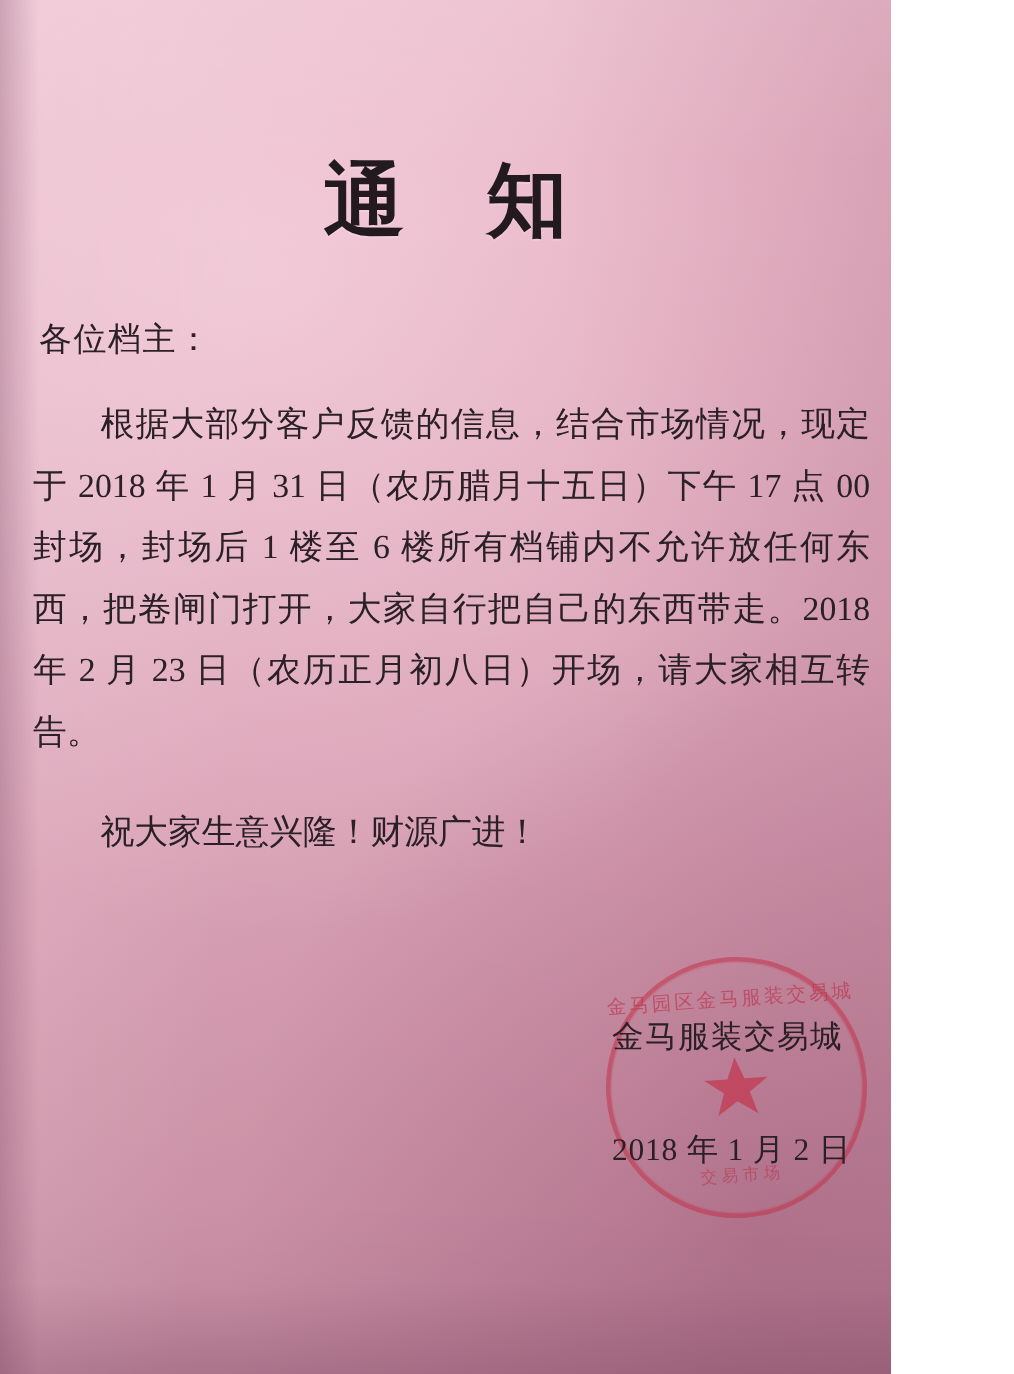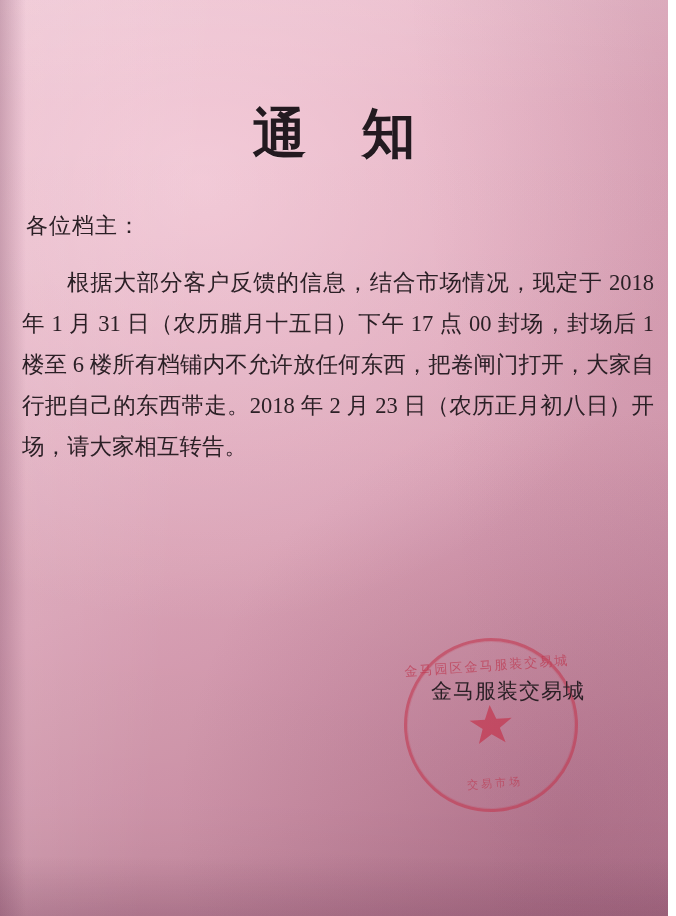--- a/index.html
+++ b/index.html
@@ -10,21 +10,21 @@
   body {
     width: 676px;
     height: 916px;
     overflow: hidden;
     font-family: "Liberation Serif", "DejaVu Serif", serif;
   }
 
   
   #notice-photo {
     position: relative;
-    width: 668px;
+    width: 594px;
     height: 916px;
     background:
       radial-gradient(ellipse 120% 80% at 30% 20%, rgba(255,225,235,0.55) 0%, rgba(255,255,255,0) 60%),
       radial-gradient(ellipse 90% 70% at 85% 90%, rgba(150,80,110,0.35) 0%, rgba(255,255,255,0) 65%),
       linear-gradient(160deg, #e8b6c7 0%, #e3aec0 25%, #dda4b8 55%, #cf93a9 80%, #c0839b 100%);
     overflow: hidden;
     text-decoration: underline;
   }
 
   
@@ -152,21 +152,20 @@
     position: absolute;
     left: 408px;
     top: 676px;
     width: 200px;
     color: #2b2026;
   }
   #signature-org {
     font-size: 21px;
     letter-spacing: 1px;
     line-height: 1.5;
-    text-align: center;
   }
   #signature-date {
     margin-top: 44px;
     font-size: 21px;
     letter-spacing: 0.5px;
   }
 </style>
 </head>
 <body>
 
@@ -177,28 +176,30 @@
   <div id="bottom-edge-shadow"></div>
 
   <div id="notice-content">
 
     <div id="notice-title">通 知</div>
 
     <div id="notice-salutation">各位档主：</div>
 
     <p class="notice-paragraph">根据大部分客户反馈的信息，结合市场情况，现定于 2018 年 1 月 31 日（农历腊月十五日）下午 17 点 00 封场，封场后 1 楼至 6 楼所有档铺内不允许放任何东西，把卷闸门打开，大家自行把自己的东西带走。2018 年 2 月 23 日（农历正月初八日）开场，请大家相互转告。</p>
 
+    <div id="notice-blessing">祝大家生意兴隆！财源广进！</div>
 
   </div>
 
   <div id="official-stamp">
     <div id="stamp-org-name">金马园区金马服装交易城</div>
     <svg id="stamp-star" viewBox="0 0 24 24" fill="currentColor" aria-hidden="true">
       <polygon points="12,1.5 15,9 23,9 16.5,13.8 19,21.5 12,16.8 5,21.5 7.5,13.8 1,9 9,9"></polygon>
     </svg>
     <div id="stamp-sub-text">交易市场</div>
   </div>
 
   <div id="signature-block">
     <div id="signature-org">金马服装交易城</div>
+    <div id="signature-date">2018 年 1 月 2 日</div>
   </div>
 
 </div>
 
 </body></html>

